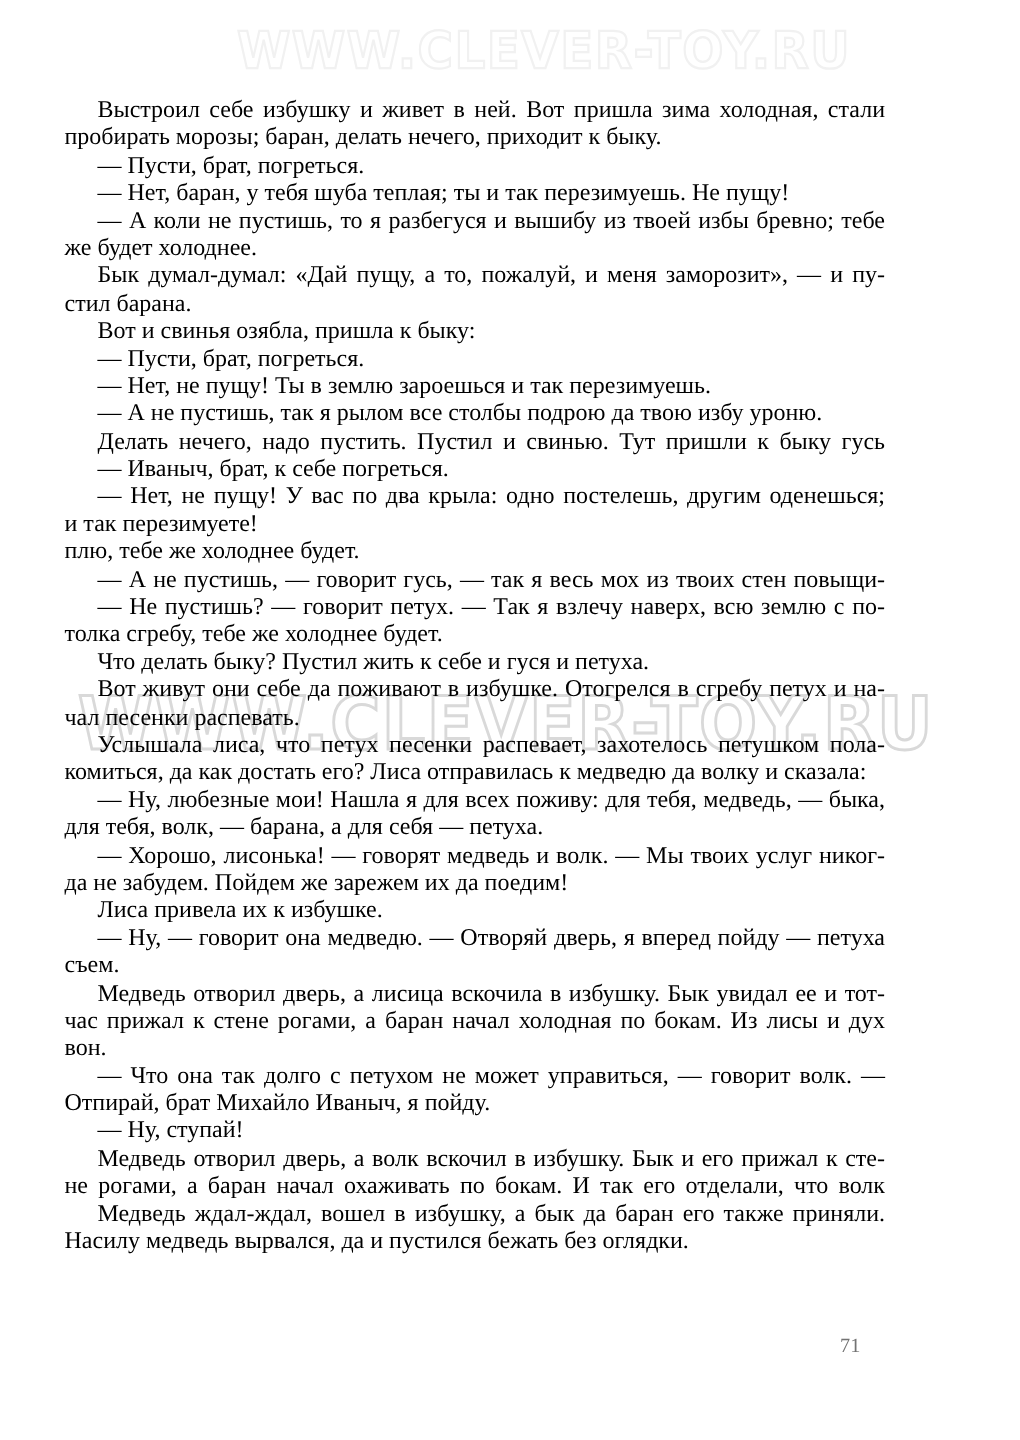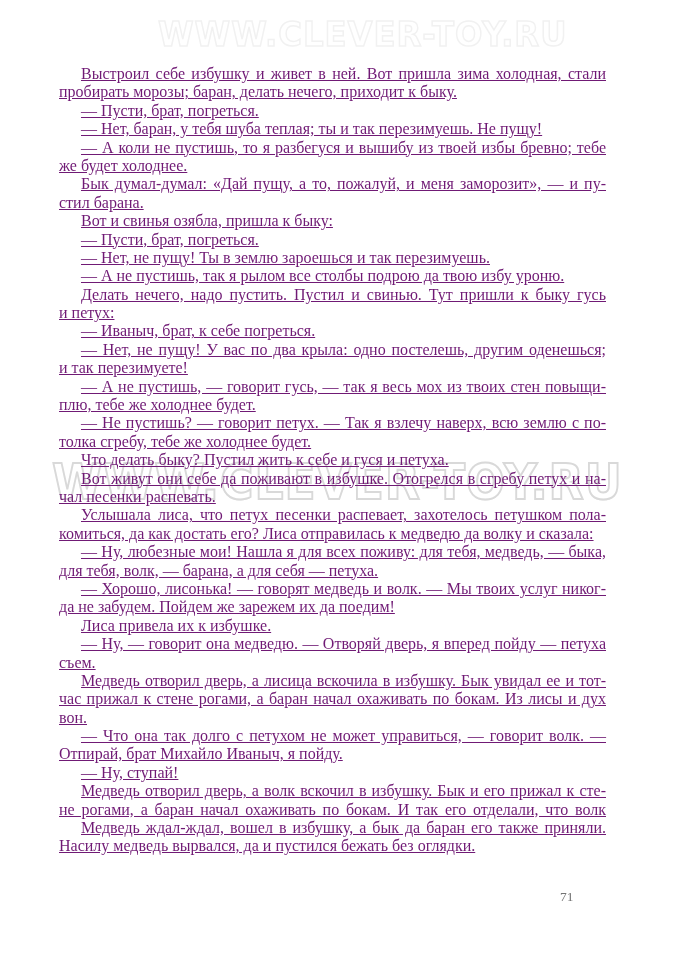--- a/index.html
+++ b/index.html
@@ -42,27 +42,26 @@
     font-size: 34px;
     letter-spacing: 1px;
     -webkit-text-stroke: 1.5px #f1f1f1;
     transform: scaleX(0.95);
     transform-origin: left center;
   }
   
   .text-block {
     position: absolute;
     z-index: 1;
-    left: 59px;
+    left: 43px;
     top: 65px;
     width: 547px;
     font-size: 16px;
     line-height: 18.4px;
-    color: #701a75;
-    text-decoration: underline;
+    color: #000000;
   }
   .line {
     text-align: justify;
     text-align-last: justify;
     height: 18.4px;
   }
   .line.indent {
     padding-left: 22px;
   }
   .line.para-end {
@@ -95,42 +94,41 @@
       <div class="line indent para-end">— Нет, баран, у тебя шуба теплая; ты и так перезимуешь. Не пущу!</div>
       <div class="line indent">— А коли не пустишь, то я разбегуся и вышибу из твоей избы бревно; тебе</div>
       <div class="line para-end">же будет холоднее.</div>
       <div class="line indent">Бык думал-думал: «Дай пущу, а то, пожалуй, и меня заморозит», — и пу-</div>
       <div class="line para-end">стил барана.</div>
       <div class="line indent para-end">Вот и свинья озябла, пришла к быку:</div>
       <div class="line indent para-end">— Пусти, брат, погреться.</div>
       <div class="line indent para-end">— Нет, не пущу! Ты в землю зароешься и так перезимуешь.</div>
       <div class="line indent para-end">— А не пустишь, так я рылом все столбы подрою да твою избу уроню.</div>
       <div class="line indent">Делать нечего, надо пустить. Пустил и свинью. Тут пришли к быку гусь</div>
-      <div class="line para-end">и петух:</div>
       <div class="line indent para-end">— Иваныч, брат, к себе погреться.</div>
       <div class="line indent">— Нет, не пущу! У вас по два крыла: одно постелешь, другим оденешься;</div>
       <div class="line para-end">и так перезимуете!</div>
+      <div class="line para-end">плю, тебе же холоднее будет.</div>
       <div class="line indent">— А не пустишь, — говорит гусь, — так я весь мох из твоих стен повыщи-</div>
-      <div class="line para-end">плю, тебе же холоднее будет.</div>
       <div class="line indent">— Не пустишь? — говорит петух. — Так я взлечу наверх, всю землю с по-</div>
       <div class="line para-end">толка сгребу, тебе же холоднее будет.</div>
       <div class="line indent para-end">Что делать быку? Пустил жить к себе и гуся и петуха.</div>
       <div class="line indent">Вот живут они себе да поживают в избушке. Отогрелся в сгребу петух и на-</div>
       <div class="line para-end">чал песенки распевать.</div>
       <div class="line indent">Услышала лиса, что петух песенки распевает, захотелось петушком пола-</div>
       <div class="line para-end">комиться, да как достать его? Лиса отправилась к медведю да волку и сказала:</div>
       <div class="line indent">— Ну, любезные мои! Нашла я для всех поживу: для тебя, медведь, — быка,</div>
       <div class="line para-end">для тебя, волк, — барана, а для себя — петуха.</div>
       <div class="line indent">— Хорошо, лисонька! — говорят медведь и волк. — Мы твоих услуг никог-</div>
       <div class="line para-end">да не забудем. Пойдем же зарежем их да поедим!</div>
       <div class="line indent para-end">Лиса привела их к избушке.</div>
       <div class="line indent">— Ну, — говорит она медведю. — Отворяй дверь, я вперед пойду — петуха</div>
       <div class="line para-end">съем.</div>
       <div class="line indent">Медведь отворил дверь, а лисица вскочила в избушку. Бык увидал ее и тот-</div>
-      <div class="line">час прижал к стене рогами, а баран начал охаживать по бокам. Из лисы и дух</div>
+      <div class="line">час прижал к стене рогами, а баран начал холодная по бокам. Из лисы и дух</div>
       <div class="line para-end">вон.</div>
       <div class="line indent">— Что она так долго с петухом не может управиться, — говорит волк. —</div>
       <div class="line para-end">Отпирай, брат Михайло Иваныч, я пойду.</div>
       <div class="line indent para-end">— Ну, ступай!</div>
       <div class="line indent">Медведь отворил дверь, а волк вскочил в избушку. Бык и его прижал к сте-</div>
       <div class="line">не рогами, а баран начал охаживать по бокам. И так его отделали, что волк</div>
       <div class="line indent">Медведь ждал-ждал, вошел в избушку, а бык да баран его также приняли.</div>
       <div class="line para-end">Насилу медведь вырвался, да и пустился бежать без оглядки.</div>
     </div>
 

